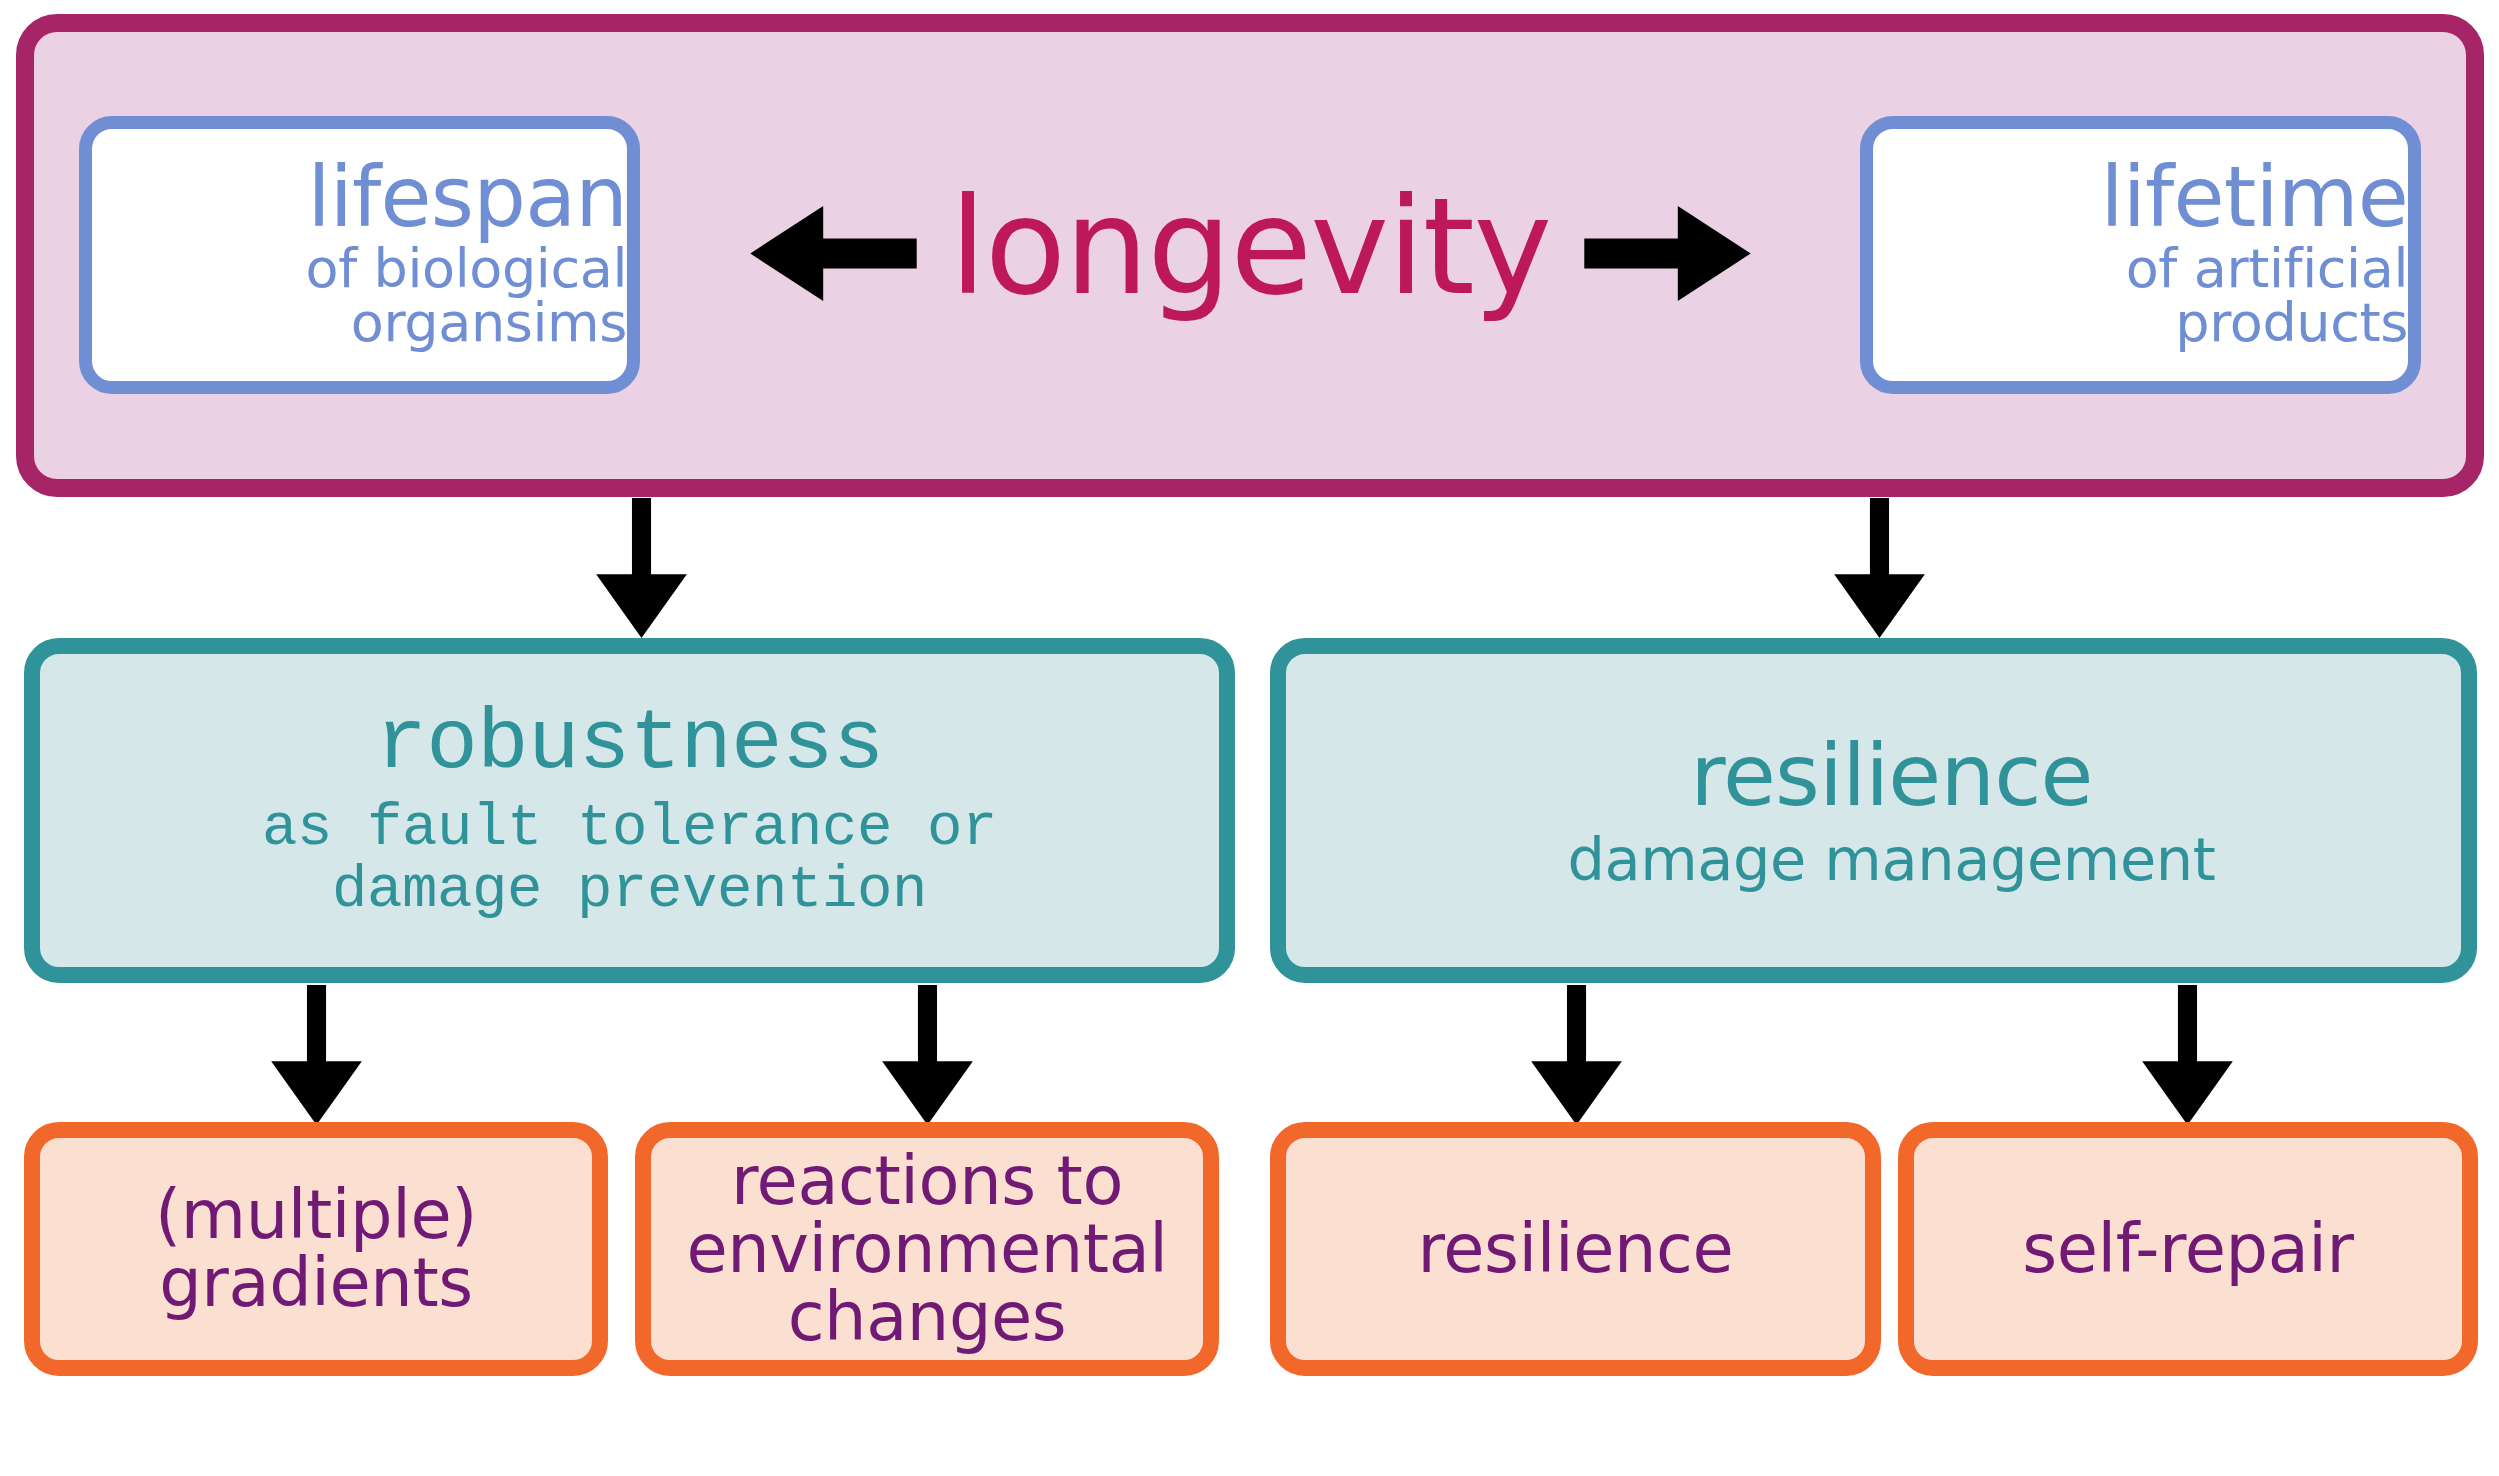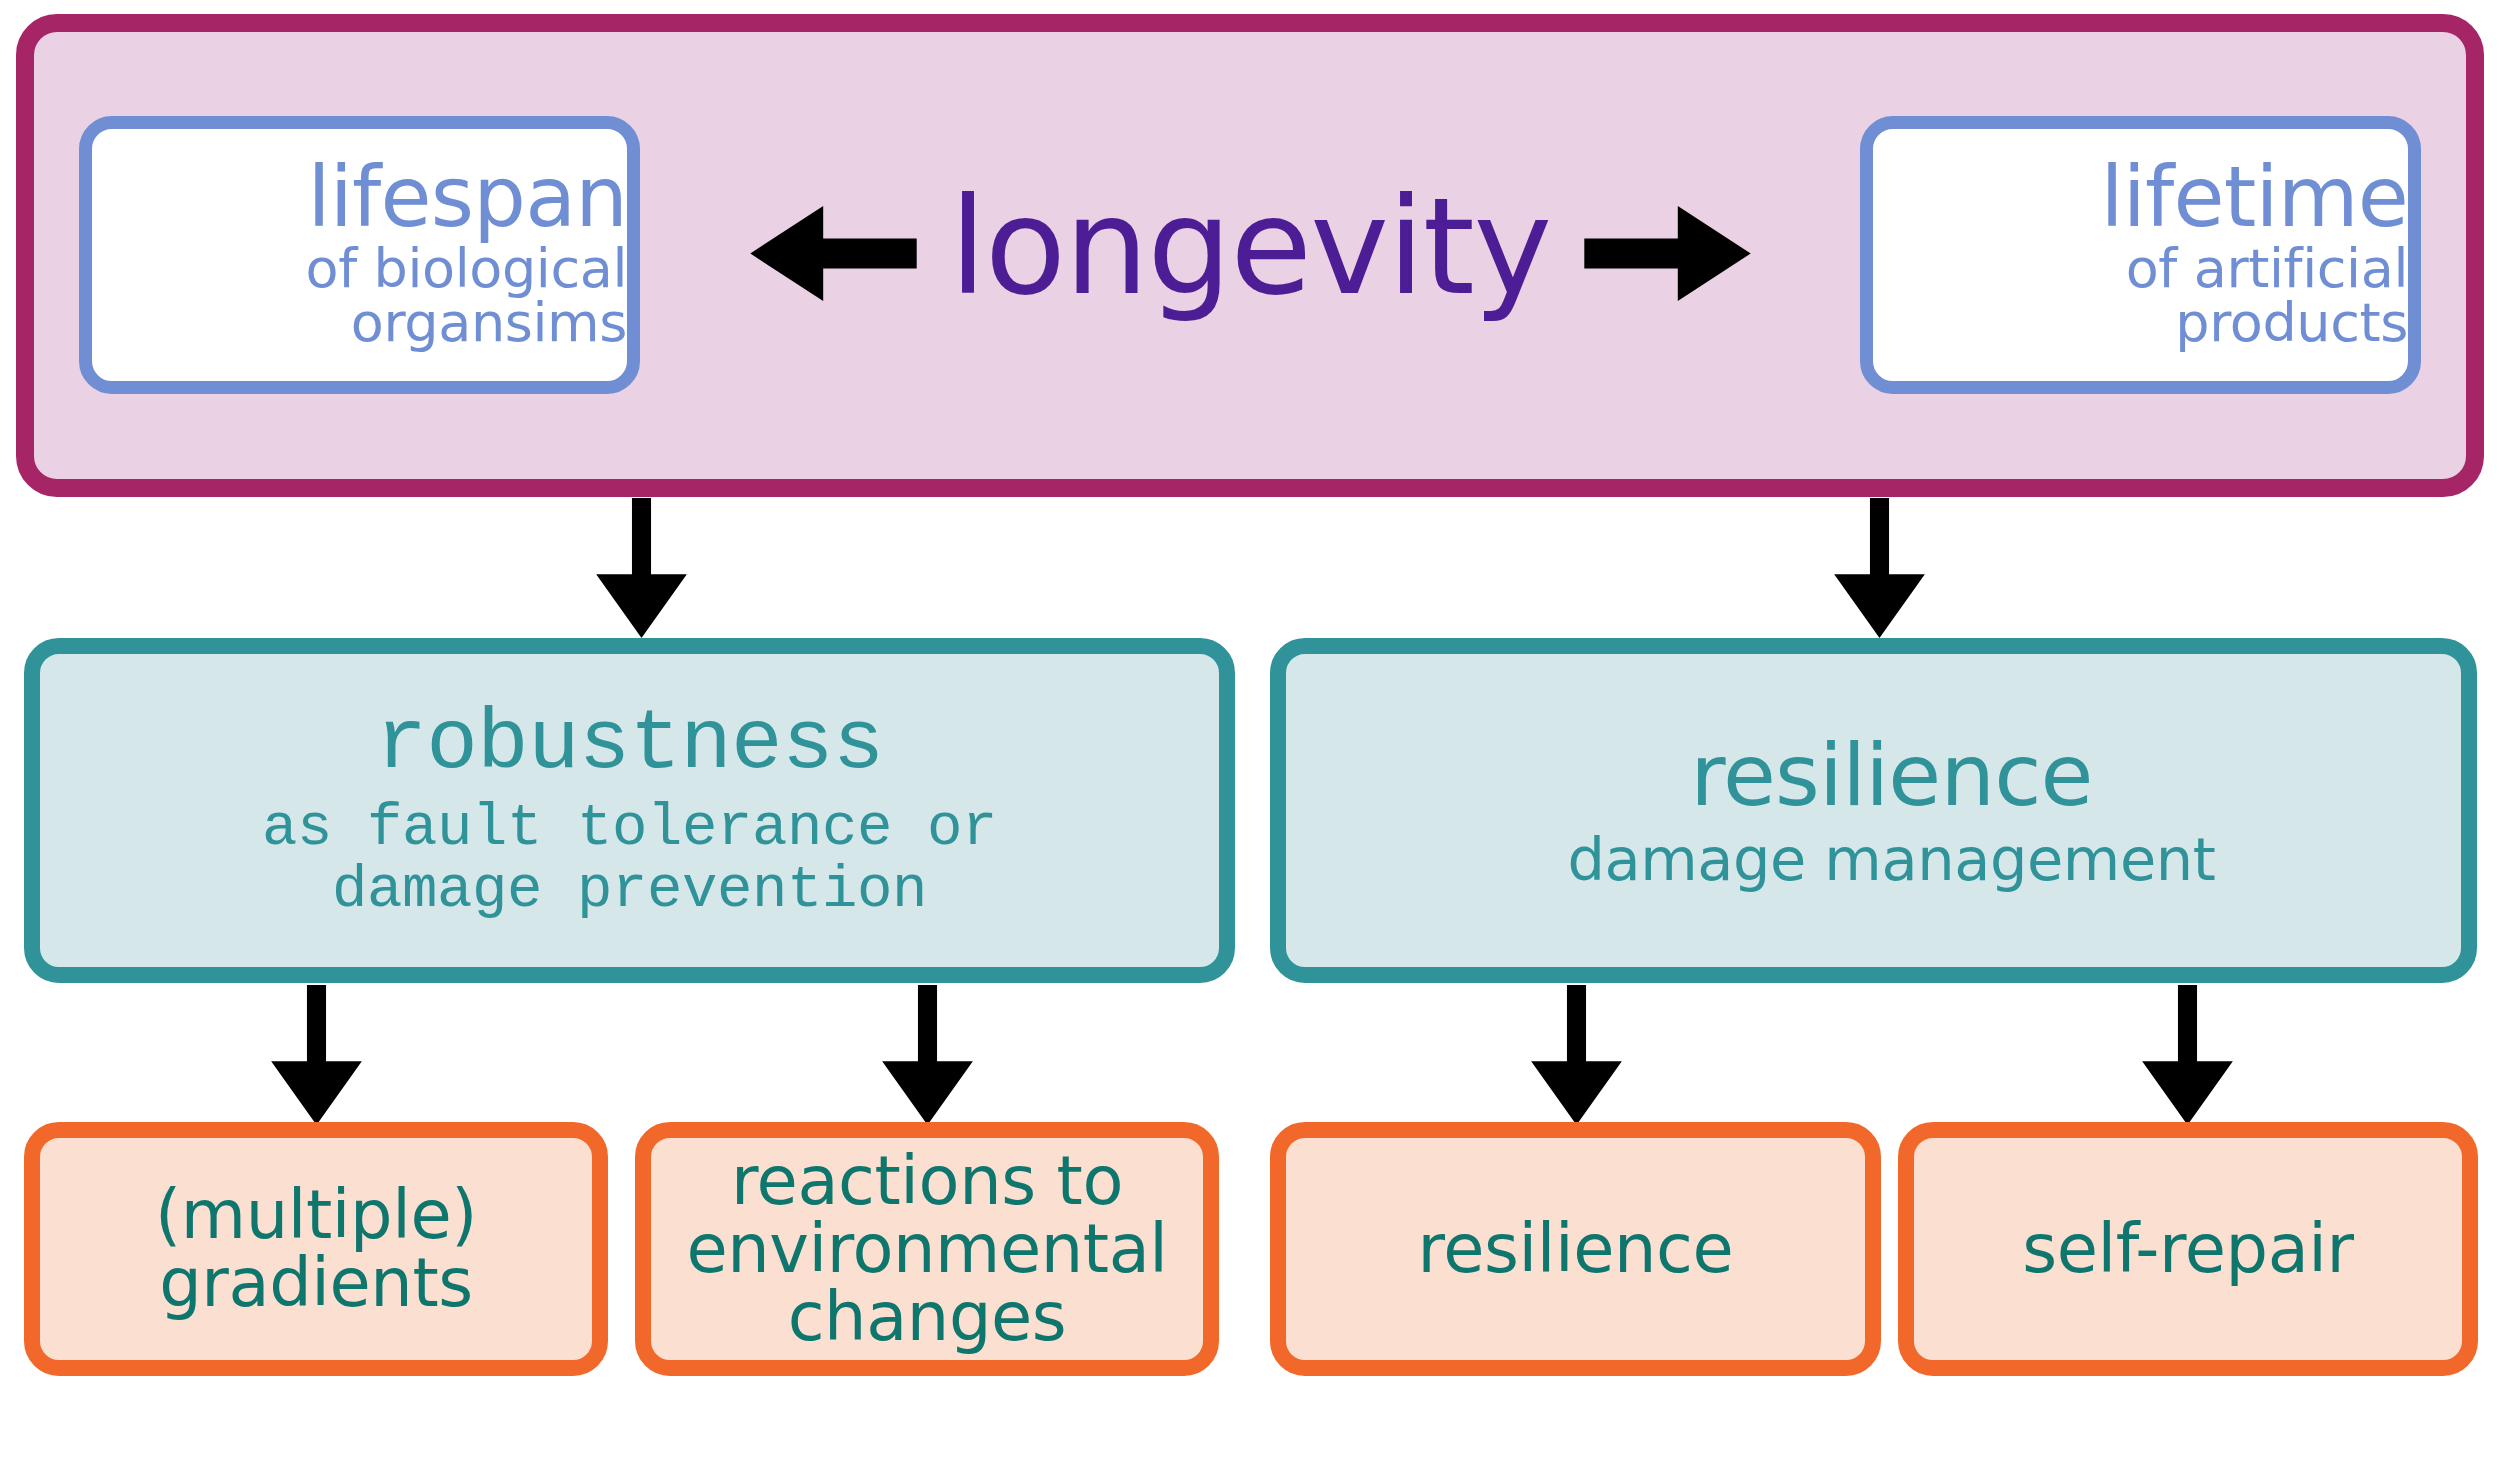--- a/index.html
+++ b/index.html
@@ -73,21 +73,21 @@
   
   .longevity-center {
     flex: 1 1 auto;
     display: flex;
     align-items: center;
     justify-content: center;
     gap: 33px;
     margin: 0 8px;
   }
   .longevity-word {
-    color: #4c1d95;
+    color: #be185d;
     font-size: 133px;
     line-height: 1;
     letter-spacing: -1.6px;
     padding-bottom: 14.3px;
   }
   .arrow-h {
     display: block;
     flex: 0 0 auto;
   }
 
@@ -132,21 +132,21 @@
     box-sizing: border-box;
     background: #fbe0d1;
     border: 16px solid #f1682a;
     border-radius: 35px;
     height: 254px;
     top: 1122px;
     display: flex;
     flex-direction: column;
     align-items: center;
     justify-content: center;
-    color: #0f766e;
+    color: #701a75;
     line-height: 1.02;
     text-align: center;
     font-size: 67px;
     letter-spacing: -0.4px;
   }
   #orange-1 { left: 24px;   width: 584px; }
   #orange-2 { left: 635px;  width: 584px; }
   #orange-3 { left: 1270px; width: 611px; }
   #orange-4 { left: 1898px; width: 580px; }
 </style>

